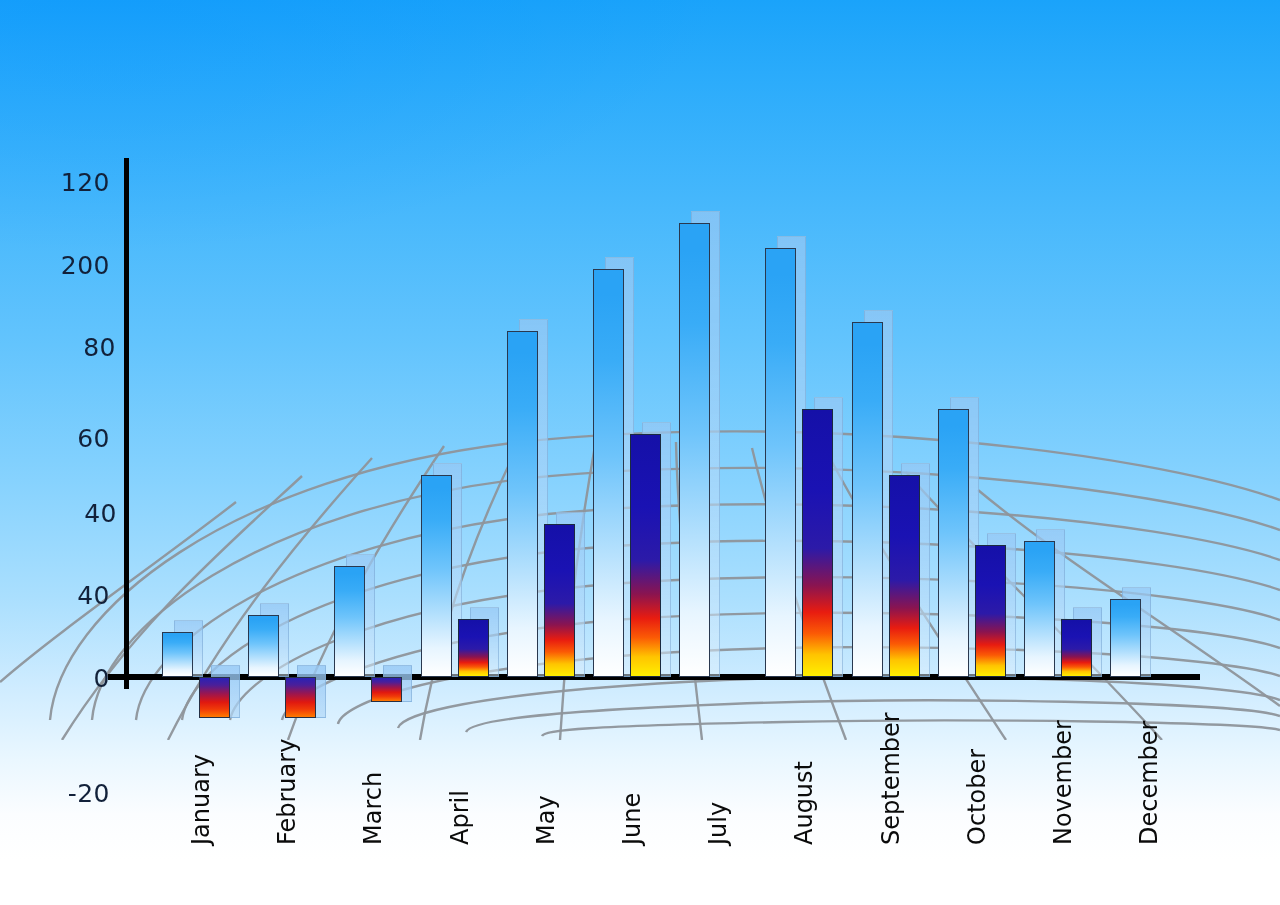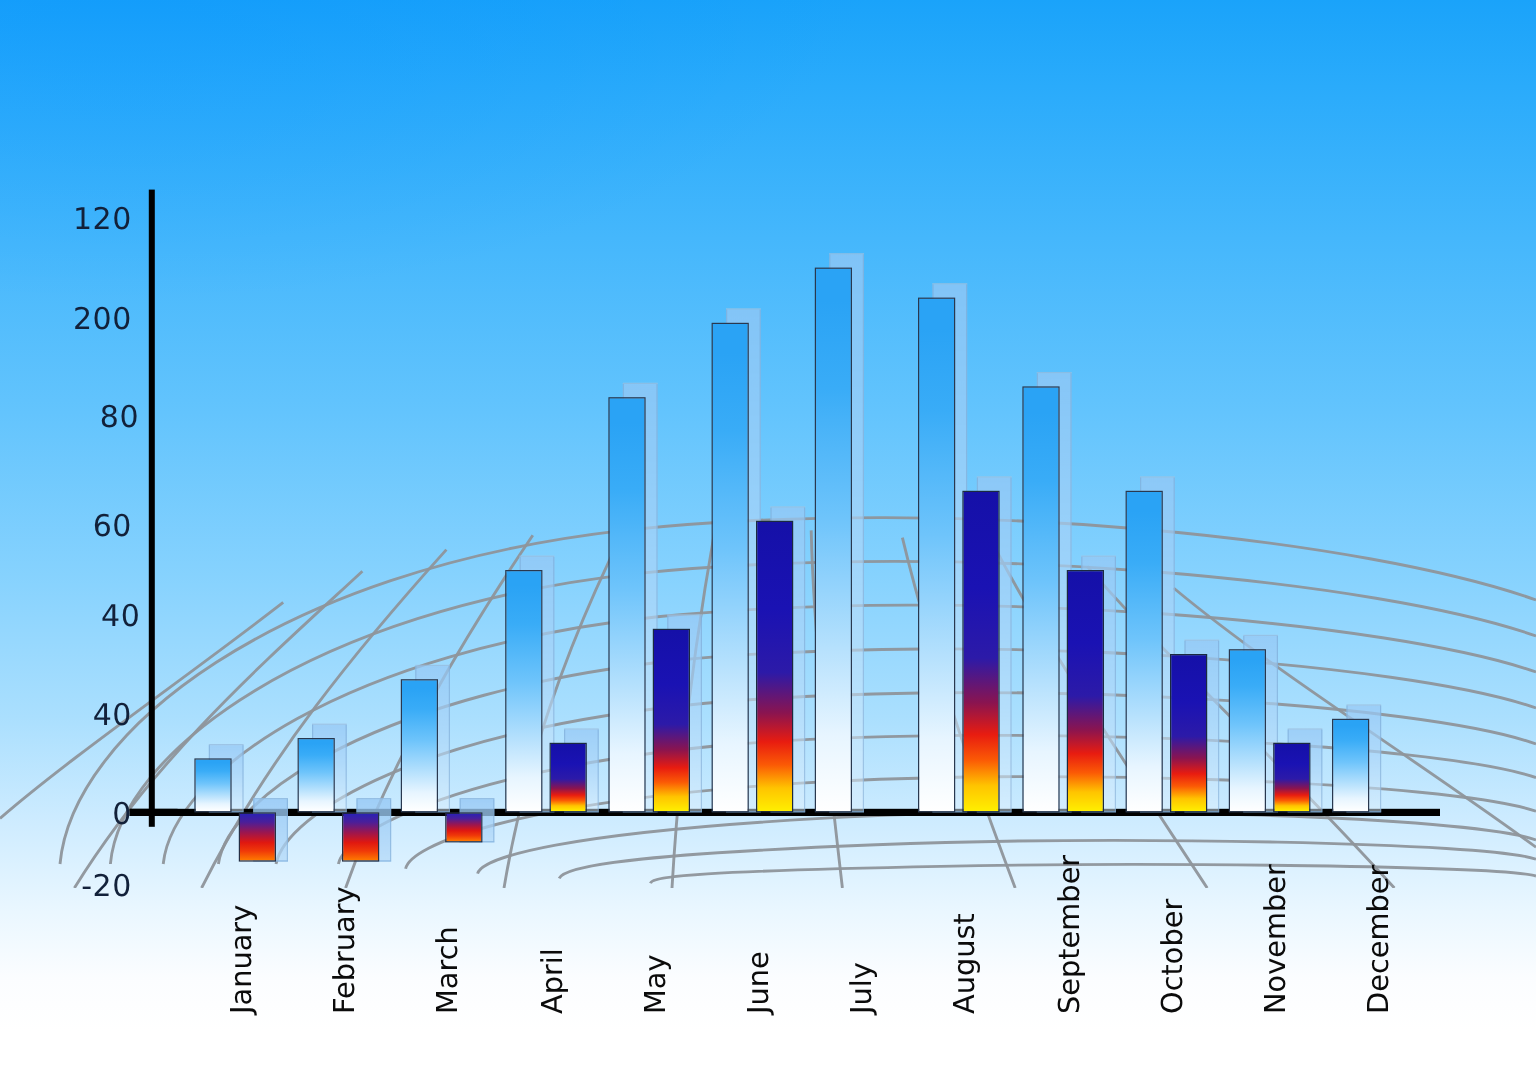--- a/index.html
+++ b/index.html
@@ -133,21 +133,21 @@
     <div class="xaxis"></div>
     <div class="tick0"></div>
 
     <div class="ylab" style="left:40px;width:70px;top:168px;">120</div>
     <div class="ylab" style="left:40px;width:70px;top:251px;">200</div>
     <div class="ylab" style="left:46px;width:70px;top:333px;">80</div>
     <div class="ylab" style="left:40px;width:70px;top:424px;">60</div>
     <div class="ylab" style="left:47px;width:70px;top:499px;">40</div>
     <div class="ylab" style="left:40px;width:70px;top:581px;">40</div>
     <div class="ylab" style="left:40px;width:70px;top:664px;">0</div>
-    <div class="ylab" style="left:40px;width:70px;top:724px;">-20</div>
+    <div class="ylab" style="left:40px;width:70px;top:779px;">-20</div>
 
     <div id="bars">
         <div class="ghost" style="position: absolute; left: 174px; top: 619.625px; width: 29px; height: 57.375px;"></div>
         <div class="bar s1" title="January: 11" style="position: absolute; left: 162px; top: 631.625px; width: 31px; height: 45.375px;">
           <div class="front"></div>
         </div>
         <div class="ghost gneg" style="position: absolute; left: 211px; top: 665px; width: 29px; height: 53.25px;"></div>
         <div class="bar neg" title="January: -10" style="position: absolute; left: 199px; top: 677px; width: 31px; height: 41.25px;">
           <div class="front"></div>
         </div>

